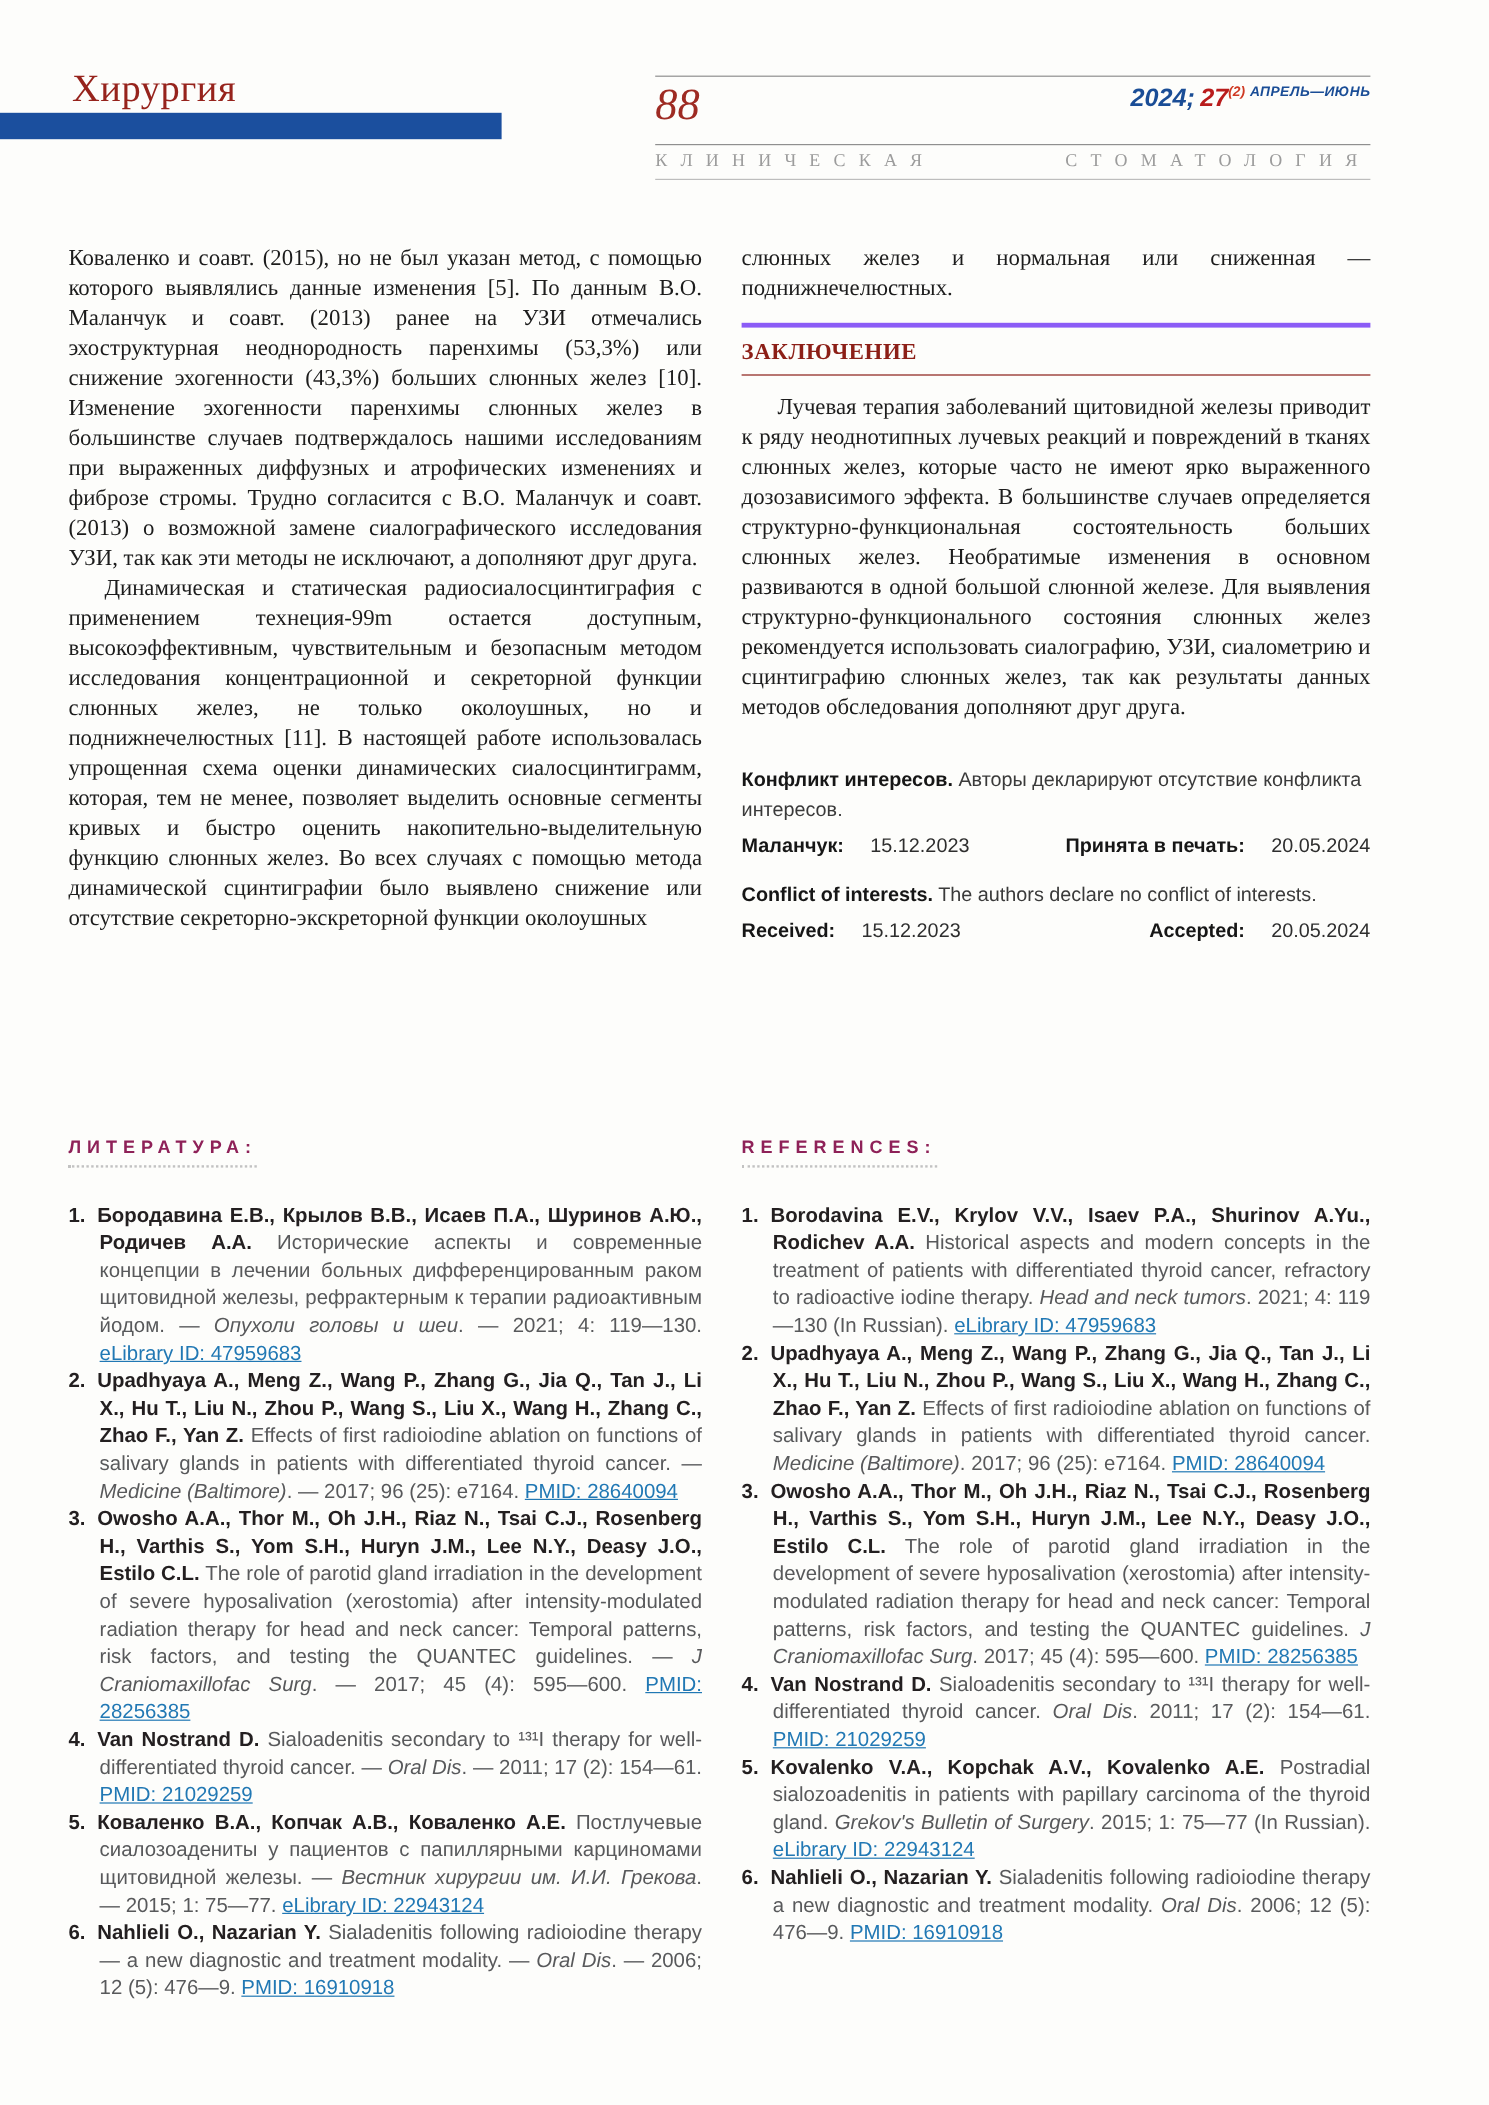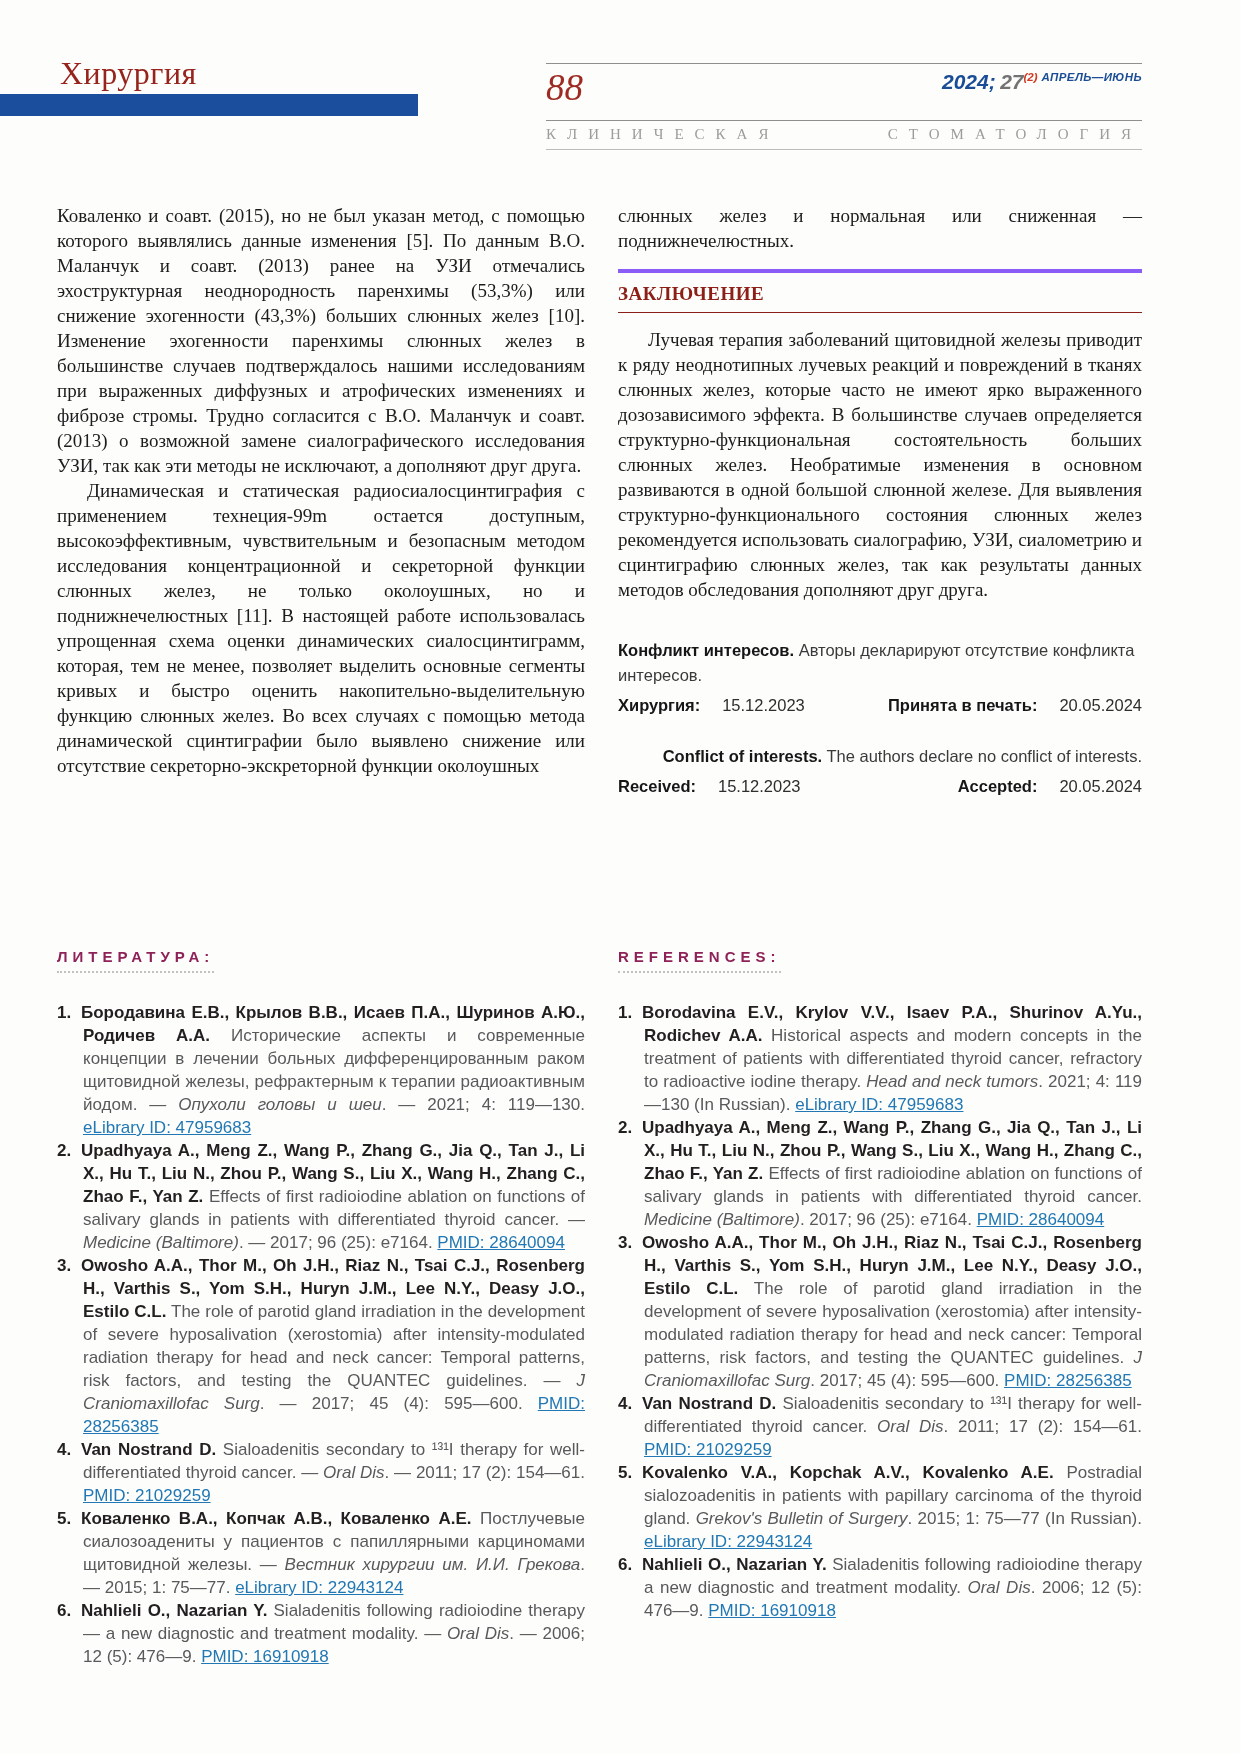--- a/index.html
+++ b/index.html
@@ -8,21 +8,21 @@
   
   .masthead-title{position:absolute;left:36px;top:55px;font-family:"Liberation Serif",serif;
     font-size:32px;color:#96231c;letter-spacing:0.5px;margin-left:24px;}
   .masthead-bar{position:absolute;left:0;top:94px;width:418px;height:22px;background:#1b4f9e;}
 
   .header-right{position:absolute;left:546px;top:63px;width:596px;border-top:1.5px solid #8f8f8f;
     display:flex;justify-content:space-between;align-items:flex-start;font-style:italic;}
   .page-number{font-family:"Liberation Serif",serif;font-size:37px;line-height:1.05;color:#9e2b23;padding-top:5px;}
   .issue-info{padding-top:6px;font-family:"Liberation Sans",sans-serif;font-weight:bold;white-space:nowrap;}
   .issue-year{font-size:21px;color:#1a4d96;}
-  .issue-volume{font-size:21px;color:#737373;}
+  .issue-volume{font-size:21px;color:#b91c1c;}
   .issue-sup{font-size:11.5px;vertical-align:8px;text-align:right;}
   .issue-number{color:#cf3a23;}
   .issue-months{color:#1a4d96;letter-spacing:0.4px;margin-left:4px;}
 
   .journal-strip{position:absolute;left:546px;top:120px;width:596px;border-top:1.5px solid #8f8f8f;
     border-bottom:1px solid #bdbdbd;padding:5px 0 6px;display:flex;justify-content:space-between;
     font-family:Liberation Serif, serif;font-size:15px;color:#9c9c9c;letter-spacing:11px;white-space:nowrap;}
 
   
   .body-col{position:absolute;font-family:"Liberation Serif",serif;font-size:19px;line-height:25px;
@@ -34,21 +34,21 @@
 
   .conclusion-head{margin-top:16px;border-top:4px solid #8b5cf6;border-bottom:1.5px solid #8c1f17;
     padding:8px 0 6px;}
   .conclusion-head h2{margin:0;font-family:"Liberation Serif",serif;font-size:19px;font-weight:bold;
     color:#8c1f17;letter-spacing:0.5px;}
   .conclusion-p{margin-top:14px !important;}
 
   
   .meta-block{margin-top:36px;font-family:"Liberation Sans",sans-serif;font-size:16.5px;line-height:25px;
     color:#3a3a3a;text-align:left;}
-  .meta-block.en{margin-top:26px;text-align:right;}
+  .meta-block.en{margin-top:16px;}
   .meta-block b{color:#161616;}
   .meta-dates{display:flex;justify-content:space-between;margin-top:5px;}
   .meta-dates .val{margin-left:22px;color:#2e2e2e;}
 
   
   .ref-col{position:absolute;}
   .ref-col-left{left:57px;top:948px;width:528px;}
   .ref-col-right{left:618px;top:948px;width:524px;}
   .ref-heading{display:inline-block;font-family:"Liberation Sans",sans-serif;font-size:15px;font-weight:bold;
     letter-spacing:5px;color:#8e2158;border-bottom:2.5px dotted #c2c2c2;padding-bottom:6px;}
@@ -90,21 +90,21 @@
     <p>слюнных желез и нормальная или сниженная — поднижнечелюстных.</p>
 
     <div class="conclusion-head">
       <h2>ЗАКЛЮЧЕНИЕ</h2>
     </div>
     <p class="indent conclusion-p">Лучевая терапия заболеваний щитовидной железы приводит к ряду неоднотипных лучевых реакций и повреждений в тканях слюнных желез, которые часто не имеют ярко выраженного дозозависимого эффекта. В большинстве случаев определяется структурно-функциональная состоятельность больших слюнных желез. Необратимые изменения в основном развиваются в одной большой слюнной железе. Для выявления структурно-функционального состояния слюнных желез рекомендуется использовать сиалографию, УЗИ, сиалометрию и сцинтиграфию слюнных желез, так как результаты данных методов обследования дополняют друг друга.</p>
 
     <div class="meta-block">
       <div><b>Конфликт интересов.</b><span> Авторы декларируют отсутствие конфликта интересов.</span></div>
       <div class="meta-dates">
-        <span><b>Хирургия:</b><span class="val">15.12.2023</span></span>
+        <span><b>Маланчук:</b><span class="val">15.12.2023</span></span>
         <span><b>Принята в печать:</b><span class="val">20.05.2024</span></span>
       </div>
     </div>
 
     <div class="meta-block en">
       <div><b>Conflict of interests.</b><span> The authors declare no conflict of interests.</span></div>
       <div class="meta-dates">
         <span><b>Received:</b><span class="val">15.12.2023</span></span>
         <span><b>Accepted:</b><span class="val">20.05.2024</span></span>
       </div>

